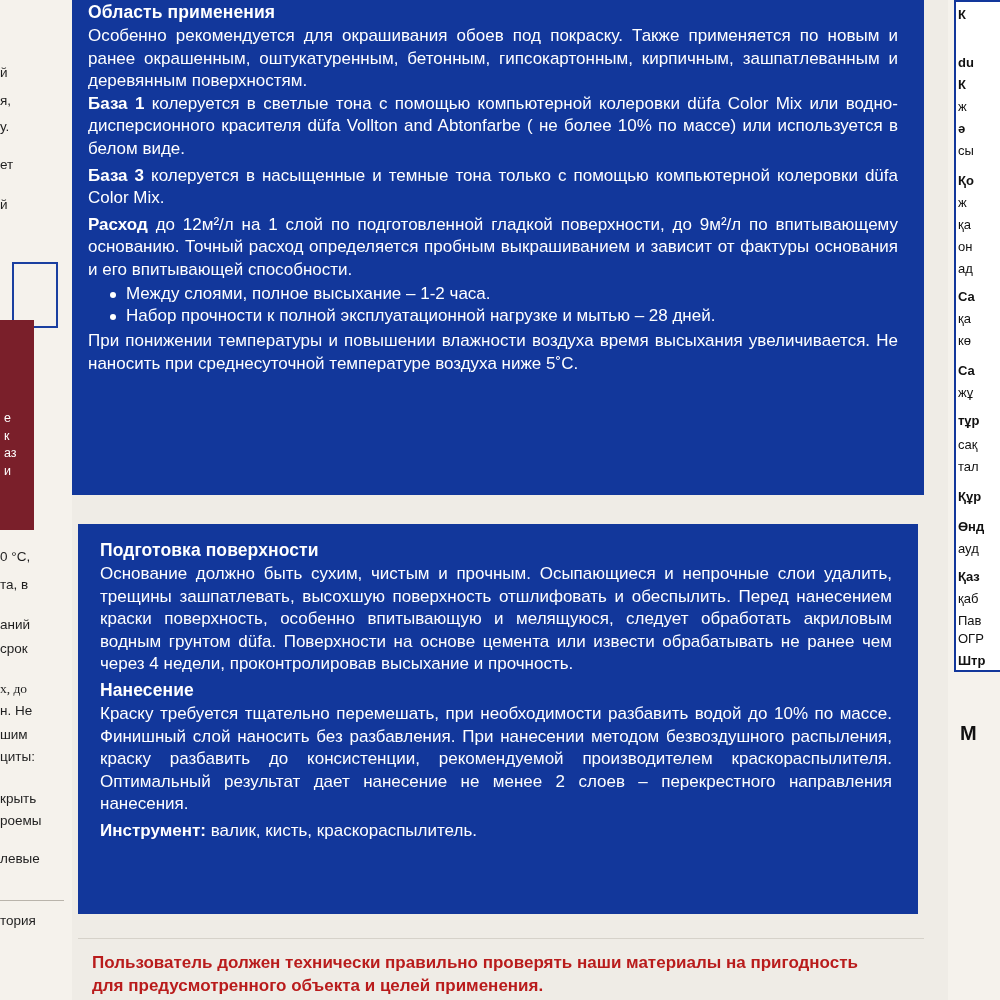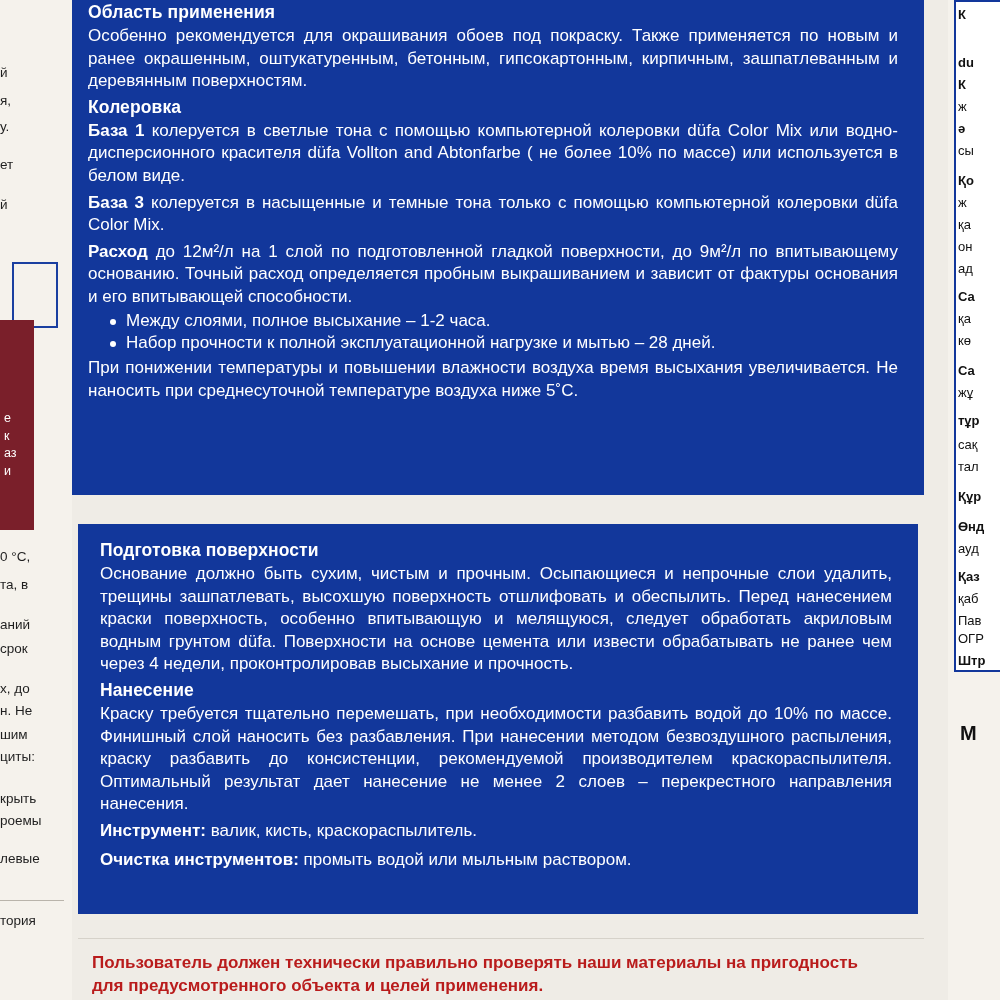--- a/index.html
+++ b/index.html
@@ -180,21 +180,21 @@
       <span>е
 к
 аз
 и</span>
     </div>
 
     <div class="left-snip" style="top:548px;">0 °C,</div>
     <div class="left-snip" style="top:576px;">та, в</div>
     <div class="left-snip" style="top:616px;">аний</div>
     <div class="left-snip" style="top:640px;">срок</div>
-    <div class="left-snip" style="top:680px;">х, до</div>
+    <div class="left-snip" style="top:680px;font-family:Liberation Serif, serif;">х, до</div>
     <div class="left-snip" style="top:702px;">н. Не</div>
     <div class="left-snip" style="top:726px;">шим</div>
     <div class="left-snip" style="top:748px;">циты:</div>
     <div class="left-snip" style="top:790px;">крыть</div>
     <div class="left-snip" style="top:812px;">роемы</div>
     <div class="left-snip" style="top:850px;">левые</div>
     <div class="left-snip" style="top:912px;">тория</div>
     <div class="left-hr" style="top:900px;"></div>
   </div>
 
@@ -228,21 +228,20 @@
     <div class="right-snip" style="top:630px;">ОГР</div>
     <div class="right-snip b" style="top:652px;">Штр</div>
     <div class="right-m">М</div>
   </div>
 
   <div class="panel" id="panel-top">
     <div class="panel-inner">
       <div class="h">Область применения</div>
       <p class="p">Особенно рекомендуется для окрашивания обоев под покраску. Также применяется по новым и ранее окрашенным, оштукатуренным, бетонным, гипсокартонным, кирпичным, зашпатлеванным и деревянным поверхностям.</p>
 
-      <div class="h" style="margin-top:4px;">Колеровка</div>
 
       <p class="p"><span class="lead">База 1</span><span> колеруется в светлые тона с помощью компьютерной колеровки düfa Color Mix или водно-дисперсионного красителя düfa Vollton and Abtonfarbe ( не более 10% по массе) или используется в белом виде.</span></p>
 
       <p class="p" style="margin-top:4px;"><span class="lead">База 3</span><span> колеруется в насыщенные и темные тона только с помощью компьютерной колеровки düfa Color Mix.</span></p>
 
       <p class="p" style="margin-top:4px;"><span class="lead">Расход</span><span>  до 12м²/л на 1 слой по подготовленной гладкой поверхности, до 9м²/л по впитывающему основанию. Точный расход определяется пробным выкрашиванием и зависит от  фактуры основания и его впитывающей способности.</span></p>
 
 
       <ul class="bul">
         <li>Между слоями, полное высыхание – 1-2 часа.</li>
@@ -256,21 +255,20 @@
   <div class="panel" id="panel-mid">
     <div class="panel-inner" style="padding:16px 26px 6px 22px;">
       <div class="h">Подготовка поверхности</div>
       <p class="p">Основание должно быть сухим, чистым и прочным. Осыпающиеся и непрочные слои удалить, трещины зашпатлевать, высохшую поверхность отшлифовать и обеспылить. Перед нанесением краски поверхность, особенно впитывающую и мелящуюся, следует обработать акриловым водным грунтом düfa. Поверхности на основе цемента или извести обрабатывать не ранее чем через 4 недели, проконтролировав высыхание и прочность.</p>
 
       <div class="h" style="margin-top:4px;">Нанесение</div>
       <p class="p">Краску требуется тщательно перемешать, при необходимости разбавить водой до 10% по массе. Финишный слой наносить без разбавления. При нанесении методом безвоздушного распыления, краску разбавить до консистенции, рекомендуемой производителем краскораспылителя. Оптимальный результат дает нанесение не менее 2 слоев – перекрестного направления нанесения.</p>
 
       <p class="p nj" style="margin-top:4px;"><span class="lead">Инструмент:</span><span> валик, кисть, краскораспылитель.</span></p>
 
-      <p class="p nj" style="margin-top:6px;"><span class="lead">Очистка инструментов:</span><span> промыть водой или мыльным раствором.</span></p>
     </div>
   </div>
 
   <div id="footer-rule"></div>
   <div id="footer">
     <div>Пользователь должен технически правильно проверять наши материалы на пригодность</div>
     <div>для предусмотренного  объекта и целей применения.</div>
   </div>
 
 </div>

